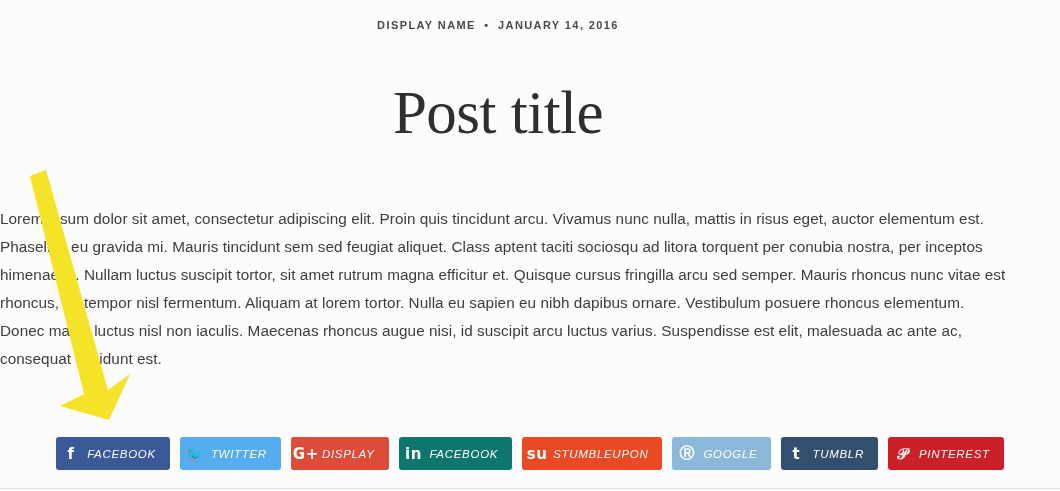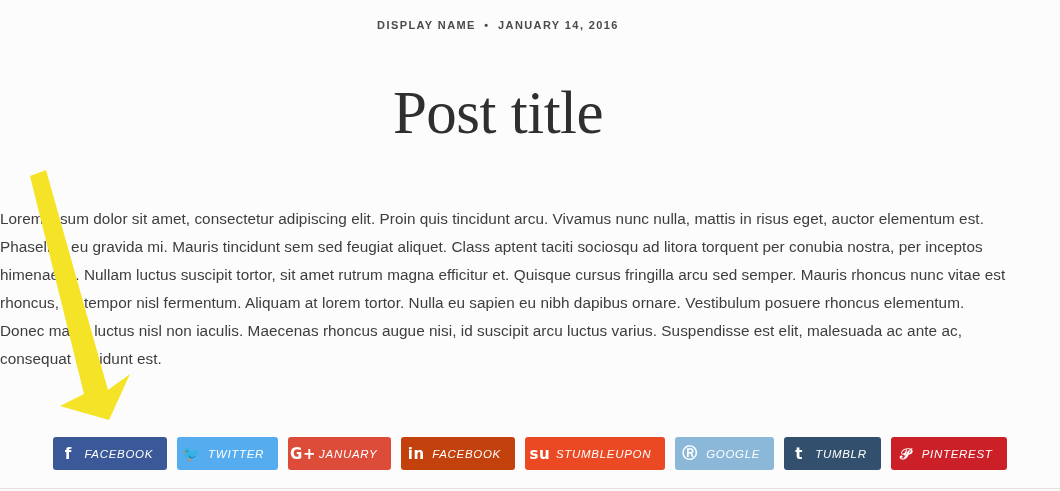--- a/index.html
+++ b/index.html
@@ -127,23 +127,23 @@
       <button class="share-btn" style="background: rgb(59, 89, 152);">
         <span class="ic">f</span>
         <span class="lbl">FACEBOOK</span>
       </button>
       <button class="share-btn" style="background: rgb(85, 172, 238);">
         <span class="ic">🐦</span>
         <span class="lbl">TWITTER</span>
       </button>
       <button class="share-btn" style="background: rgb(221, 75, 57);">
         <span class="ic">G+</span>
-        <span class="lbl">JANUARY</span>
+        <span class="lbl">DISPLAY</span>
       </button>
-      <button class="share-btn" style="background: #c2410c;">
+      <button class="share-btn" style="background: #0f766e;">
         <span class="ic">in</span>
         <span class="lbl">FACEBOOK</span>
       </button>
       <button class="share-btn" style="background: rgb(235, 73, 36);">
         <span class="ic">su</span>
         <span class="lbl">STUMBLEUPON</span>
       </button>
       <button class="share-btn" style="background: rgb(139, 184, 216);">
         <span class="ic">Ⓡ</span>
         <span class="lbl">GOOGLE</span>

